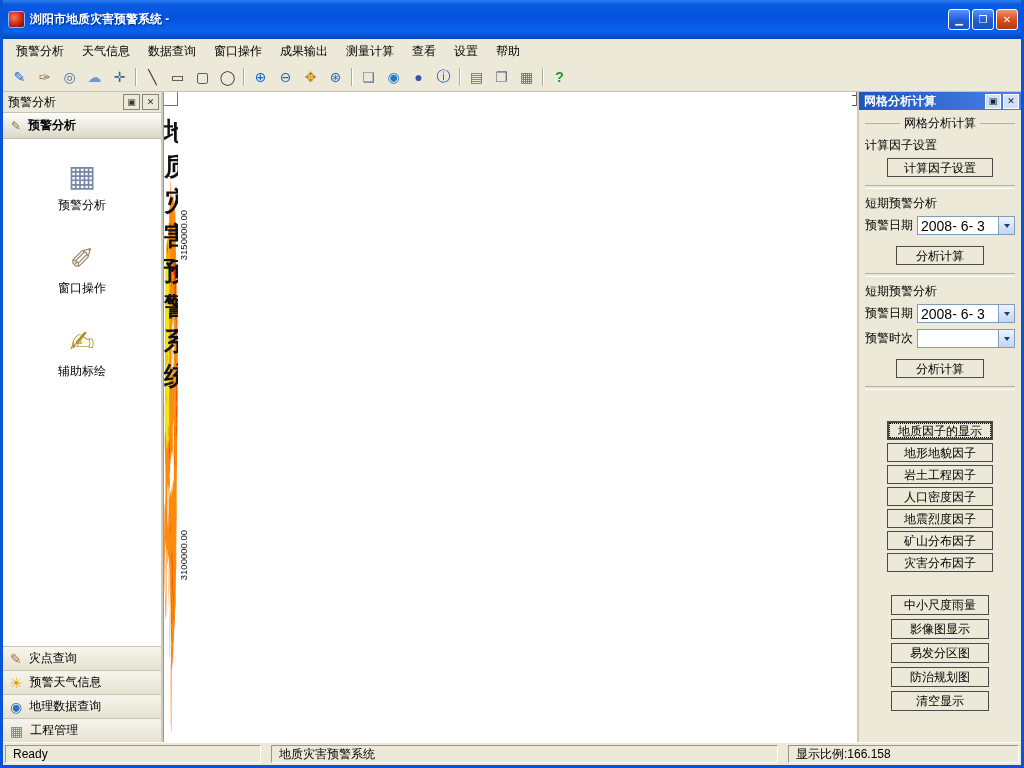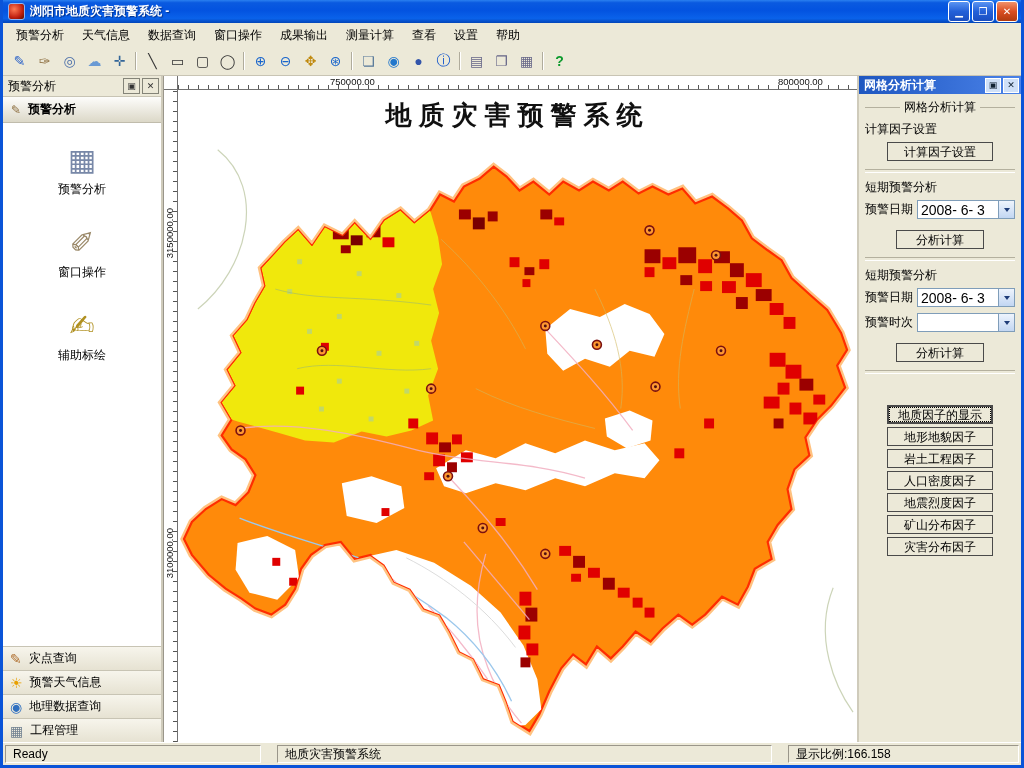--- a/index.html
+++ b/index.html
@@ -1,21 +1,21 @@
 <!DOCTYPE html>
 <html><head>
 <meta charset="utf-8">
 <style>
   html,body{margin:0;padding:0;width:1024px;height:768px;overflow:hidden;
     font-family:"Liberation Sans","DejaVu Sans",sans-serif;font-size:12px;}
   .window{width:1024px;height:768px;box-sizing:border-box;background:#ECE9D8;
     border-left:3px solid #0A54D8;border-right:3px solid #0A54D8;border-bottom:3px solid #0A54D8;
     display:flex;flex-direction:column;}
   
-  .titlebar{flex:0 0 23px;display:flex;align-items:center;padding:0 3px;
+  .titlebar{flex:0 0 23px;display:flex;align-items:center;padding:8px 3px;
     background:linear-gradient(180deg,#2a80f0 0%,#0a5ae0 12%,#0353e0 45%,#0a62ea 80%,#0345b8 100%);}
   .app-icon{width:15px;height:15px;border-radius:3px;margin:0 5px 0 2px;
     background:radial-gradient(circle at 35% 35%,#ff7a52,#c02010 60%,#5a0c00);border:1px solid #8fb6f5;}
   .wtitle{flex:1;color:#fff;font-weight:bold;font-size:12px;text-shadow:1px 1px 1px #00308a;white-space:nowrap;}
   .wbtn{width:20px;height:19px;margin-left:2px;border-radius:3px;border:1px solid #fff;
     display:flex;align-items:center;justify-content:center;color:#fff;font-size:10px;font-weight:bold;
     background:linear-gradient(180deg,#5a94f2,#2360d8 50%,#1a4ec0);cursor:default;}
   .wbtn.close{background:linear-gradient(180deg,#f0926a,#da4e22 50%,#b03a10);}
   
   .menubar{flex:0 0 24px;display:flex;align-items:center;padding-left:4px;background:#ECE9D8;}
@@ -84,21 +84,21 @@
   .combo{flex:1;height:17px;background:#fff;border:1px solid #7F9DB9;display:flex;align-items:center;}
   .combo .val{flex:1;font-size:14px;padding-left:3px;white-space:nowrap;overflow:hidden;}
   .combo .dd{width:15px;height:100%;background:linear-gradient(180deg,#eef4fd,#c2d6f2);
     border-left:1px solid #7F9DB9;display:flex;align-items:center;justify-content:center;}
   .combo .dd::after{content:"";width:0;height:0;border:3px solid transparent;
     border-top:4px solid #1e3c78;margin-top:4px;}
   .factor-col{margin-top:24px;}
   .layer-col{margin-top:16px;}
   .layer-col .rp-btn{width:98px;height:20px;line-height:17px;margin:4px auto;}
   
-  .statusbar{flex:0 0 20px;background:#ECE9D8;display:flex;align-items:center;gap:16px;
+  .statusbar{flex:0 0 20px;background:#ECE9D8;display:flex;align-items:center;gap:10px;
     padding:1px 2px;border-top:1px solid #fff;}
   .sb-cell{height:16px;border:1px solid;border-color:#9a968a #fff #fff #9a968a;
     display:flex;align-items:center;padding:0 7px;white-space:nowrap;overflow:hidden;}
   .sb-ready{flex:0 0 240px;}
   .sb-sys{flex:1;}
   .sb-coord{flex:0 0 290px;}
   .sb-scale{flex:0 0 215px;}
 </style>
 </head>
 <body>
@@ -193,24 +193,20 @@
         <span>地理数据查询</span>
       </div>
       <div class="acc-item">
         <span class="g" style="color:#708090">▦</span>
         <span>工程管理</span>
       </div>
     </div>
 
     <div class="map-area">
       <div class="ruler-corner"></div>
-      <div class="ruler-top">
-        <span class="rlab" style="left:152px">750000.00</span>
-        <span class="rlab" style="left:600px">800000.00</span>
-      </div>
       <div class="ruler-left">
         <span class="rlab" style="top:118px">3150000.00</span>
         <span class="rlab" style="top:438px">3100000.00</span>
       </div>
       <div class="map-canvas">
         <svg viewBox="0 0 684 655" preserveAspectRatio="none">
           <defs>
             <clipPath id="cp">
               <polygon points="108,153 121,141 135,157 148,138 166,147 178,134 194,151 208,131 224,121 238,134 254,121 264,105 278,112 288,97 304,89 318,77 331,87 344,101 358,92 374,105 388,92 404,101 418,92 434,101 448,92 464,104 478,97 494,105 508,99 521,114 538,107 554,119 568,131 578,149 594,161 608,171 618,189 638,207 654,221 668,244 674,261 664,277 672,299 658,317 644,331 632,349 636,367 621,381 614,401 618,421 604,437 594,454 598,471 581,481 574,499 564,517 548,509 531,527 518,537 504,527 488,541 476,554 461,544 448,559 436,571 422,559 411,577 398,567 386,581 374,604 364,627 354,644 338,634 331,614 324,597 308,591 298,571 284,564 274,544 264,527 248,521 234,501 218,494 208,477 194,467 178,471 164,454 148,457 134,467 124,481 118,501 108,517 94,527 78,521 64,511 48,501 31,487 14,467 6,451 14,434 28,421 44,411 58,417 71,404 78,387 68,371 54,361 44,347 54,331 44,314 58,297 50,281 64,264 56,247 70,231 78,214 88,197 84,179 98,164"></polygon>
             </clipPath>
@@ -437,20 +433,27 @@
         <div class="factor-col">
           <button class="rp-btn active">地质因子的显示</button>
           <button class="rp-btn">地形地貌因子</button>
           <button class="rp-btn">岩土工程因子</button>
           <button class="rp-btn">人口密度因子</button>
           <button class="rp-btn">地震烈度因子</button>
           <button class="rp-btn">矿山分布因子</button>
           <button class="rp-btn">灾害分布因子</button>
         </div>
 
+        <div class="layer-col">
+          <button class="rp-btn">中小尺度雨量</button>
+          <button class="rp-btn">影像图显示</button>
+          <button class="rp-btn">易发分区图</button>
+          <button class="rp-btn">防治规划图</button>
+          <button class="rp-btn">清空显示</button>
+        </div>
       </div>
     </div>
   </div>
 
   <div class="statusbar">
     <div class="sb-cell sb-ready">Ready</div>
     <div class="sb-cell sb-sys">地质灾害预警系统</div>
     <div class="sb-cell sb-scale">显示比例:166.158</div>
   </div>
 

